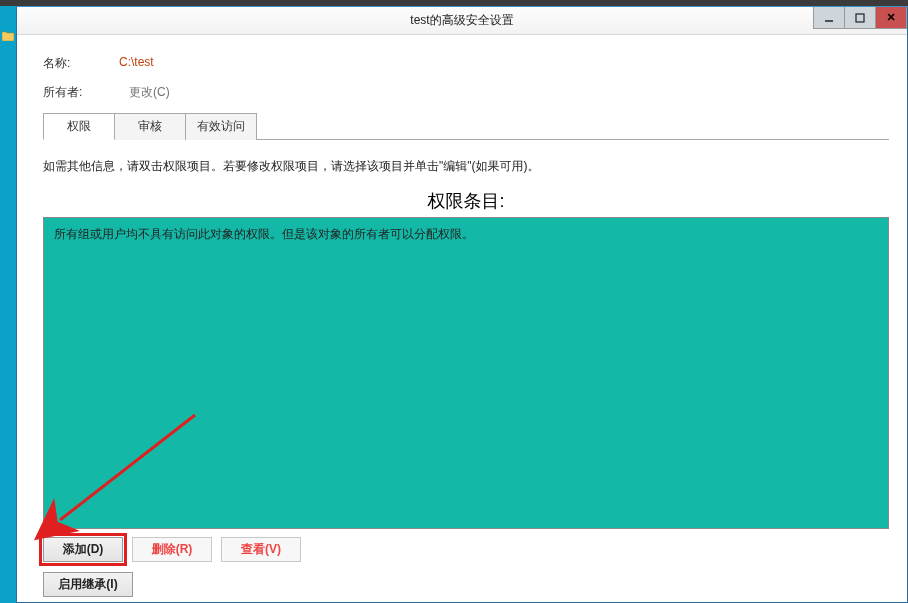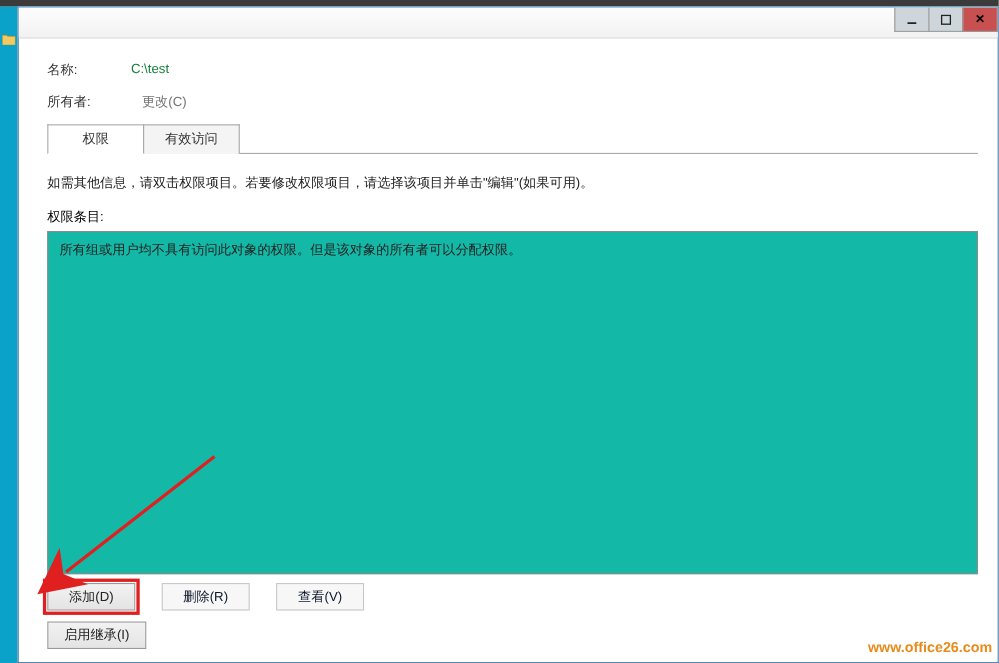--- a/index.html
+++ b/index.html
@@ -82,32 +82,32 @@
     .content {
       padding: 20px 18px 10px 26px;
     }
     .info-row {
       display: flex;
       margin-bottom: 12px;
       font-size: 12px;
       color: #222;
     }
     .info-label { width: 76px; color: #333; }
-    .info-value { color: #15803d; }
+    .info-value { color: #c2410c; }
     .link { color: #737373; margin-left: 10px; cursor: pointer; }
     .tabs {
       display: flex;
       margin-top: 8px;
       border-bottom: 1px solid #a9a9a9;
     }
     .tab {
       border: 1px solid #a9a9a9;
       border-bottom: none;
       padding: 4px 0;
-      width: 88px;
+      width: 72px;
       text-align: center;
       font-size: 12px;
       background: #f4f4f4;
       margin-right: -1px;
       margin-bottom: -1px;
       cursor: pointer;
       color: #333;
     }
     .tab.active {
       background: #fff;
@@ -115,49 +115,51 @@
       position: relative;
       z-index: 2;
     }
     .instruction {
       margin-top: 18px;
       font-size: 12px;
       color: #222;
     }
     .entries-label {
       margin-top: 14px;
-      font-size: 12px;
+      font-size: 18px;
+      text-align: center;
     }
     .entries-box {
       margin-top: 4px;
       border: 1px solid #8a8a8a;
       height: 312px;
       padding: 8px 10px;
       font-size: 12px;
       color: #222;
       background: #14b8a6;
       position: relative;
     }
     .btn-row {
       margin-top: 8px;
       display: flex;
-      gap: 24px;
+      gap: 9px;
+      font-weight: bold;
     }
     .btn {
       border: 1px solid #9a9a9a;
       background: linear-gradient(#f2f2f2, #e4e4e4);
       padding: 3px 0;
       width: 80px;
       text-align: center;
       font-size: 12px;
       cursor: pointer;
       color: #222;
     }
     .btn.disabled {
-      color: #0f172a;
+      color: #ef4444;
       background: #f7f7f7;
       border-color: #c8c8c8;
       cursor: default;
     }
     .btn.highlighted {
       outline: 3px solid #e02020;
       outline-offset: 1px;
     }
     .inherit-row { margin-top: 10px; }
     .arrow {
@@ -206,20 +208,21 @@
 
 <div class="browser-tab-bar"></div>
 <div class="left-strip">
   <svg class="folder-icon" viewBox="0 0 12 10">
     <path d="M0 1 L4 1 L5 2 L12 2 L12 10 L0 10 Z" fill="#f3c963" stroke="#b38600" stroke-width="0.5"></path>
   </svg>
 </div>
 
 <div class="window">
   <div class="titlebar">
+    <div class="title">test的高级安全设置</div>
     <div class="win-controls">
       <div class="win-btn min">
         <svg width="10" height="10">
             <line x1="1" y1="8" x2="9" y2="8" stroke="#222" stroke-width="1.5"></line>
           </svg>
       </div>
       <div class="win-btn max">
         <svg width="10" height="10">
             <rect x="1" y="1" width="8" height="8" fill="none" stroke="#222" stroke-width="1.2"></rect>
           </svg>
@@ -235,20 +238,21 @@
       <div class="info-label">名称:</div>
       <div class="info-value">C:\test</div>
     </div>
     <div class="info-row">
       <div class="info-label">所有者:</div>
       <span class="link">更改(C)</span>
     </div>
 
     <div class="tabs">
       <div class="tab active">权限</div>
+      <div class="tab">审核</div>
       <div class="tab">有效访问</div>
     </div>
 
     <div class="instruction">如需其他信息，请双击权限项目。若要修改权限项目，请选择该项目并单击"编辑"(如果可用)。</div>
 
     <div class="entries-label">权限条目:</div>
     <div class="entries-box">
       <div>所有组或用户均不具有访问此对象的权限。但是该对象的所有者可以分配权限。</div>
     </div>
 
@@ -266,14 +270,13 @@
 <svg class="arrow" width="908" height="603" style="left:0;top:0;">
   <defs>
     <marker id="ah" markerWidth="14" markerHeight="14" refX="3" refY="7" orient="auto">
       <path d="M0,0 L14,7 L0,14 L4,7 Z" fill="#e02020"></path>
     </marker>
   </defs>
   <line x1="195" y1="415" x2="60" y2="520" stroke="#e02020" stroke-width="3" marker-end="url(#ah)"></line>
 </svg>
 
 <div class="watermark">
-  <div class="line2">www.office26.com</div>
 </div>
 
 </body></html>

